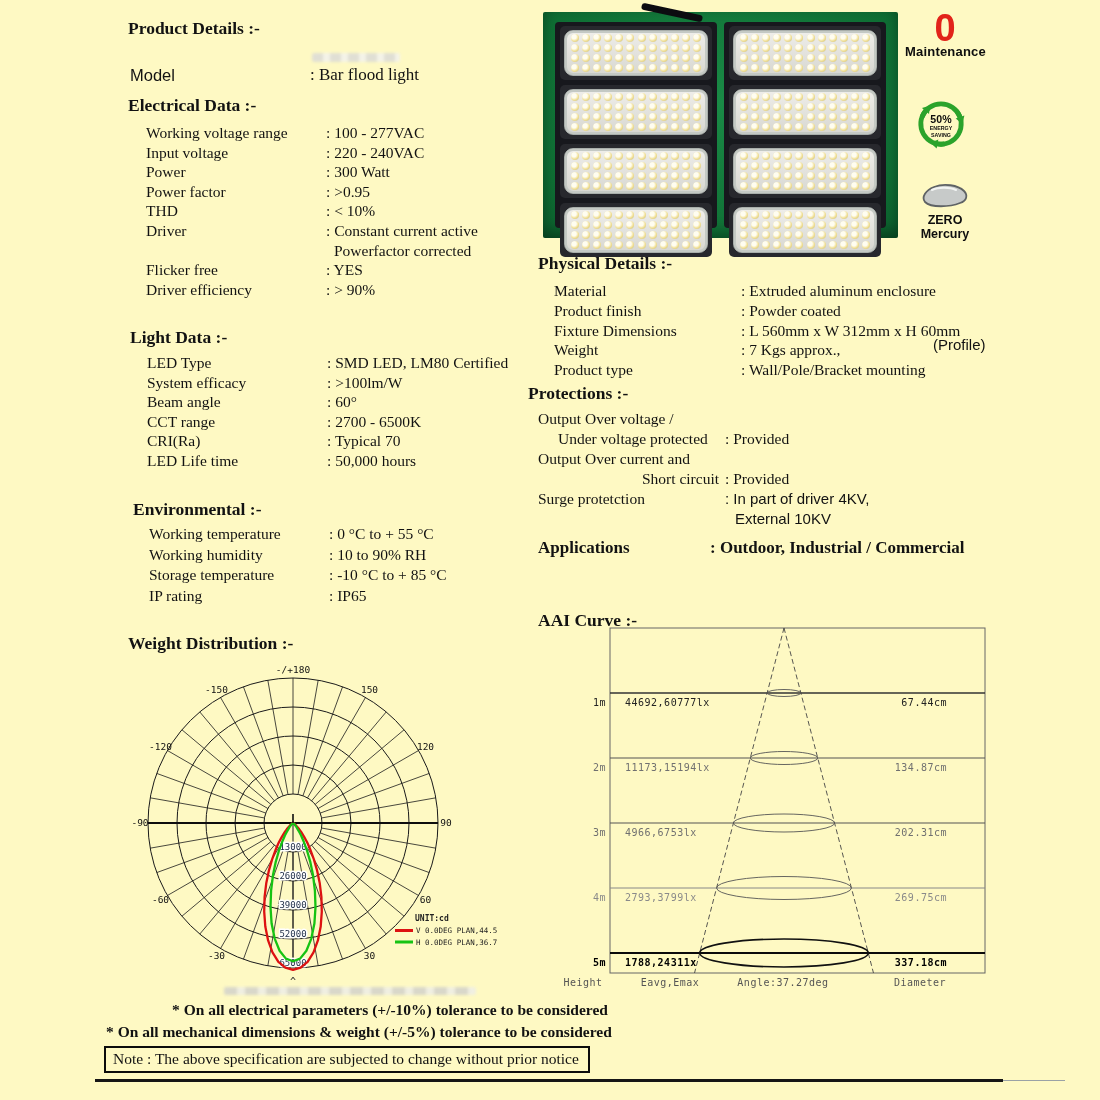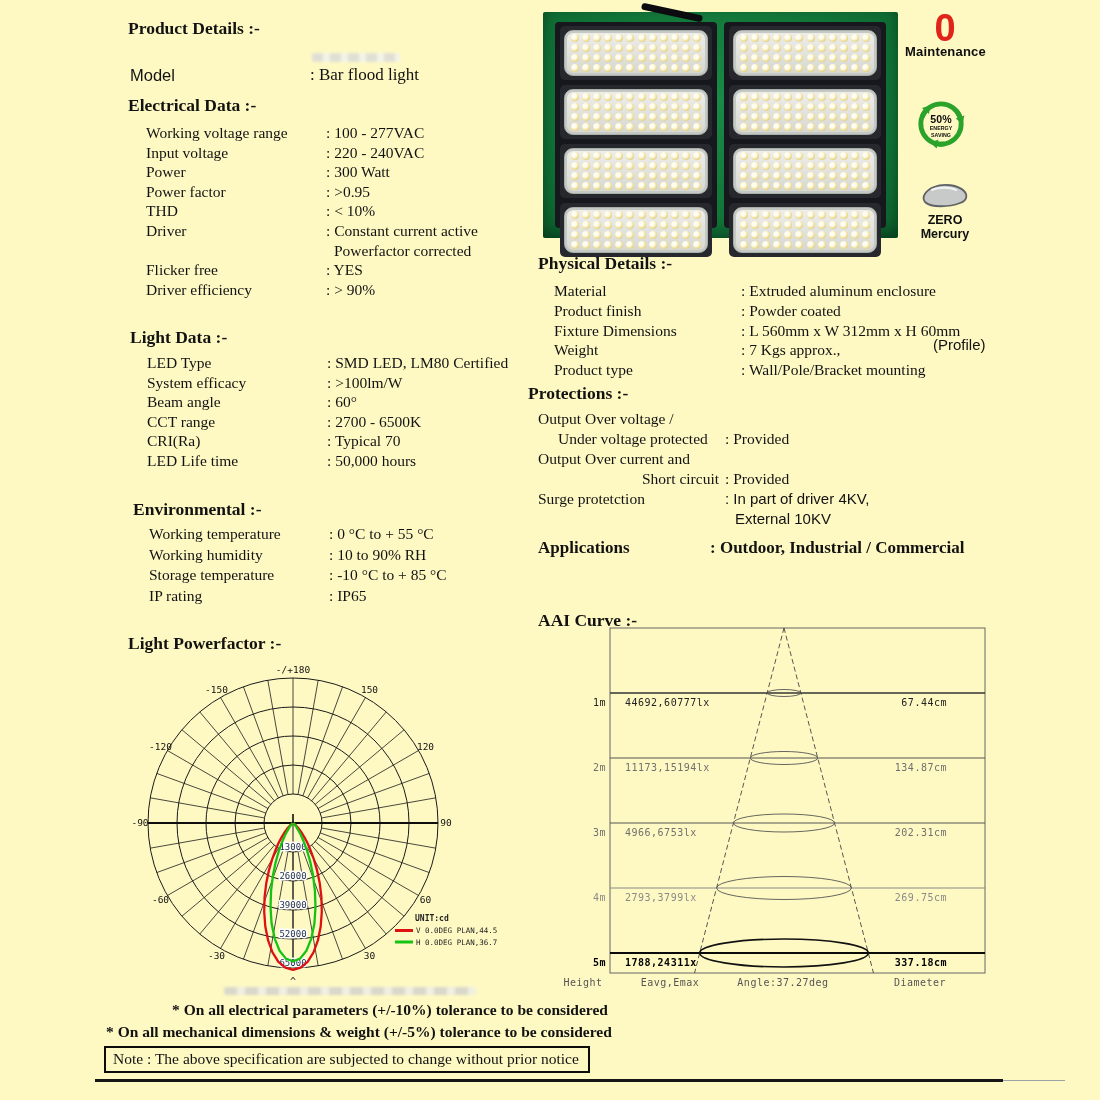--- a/index.html
+++ b/index.html
@@ -196,21 +196,21 @@
         <span class="lab">Storage temperature</span>
         <span class="val">: -10 °C to + 85 °C</span>
       </div>
 
       <div class="row">
         <span class="lab">IP rating</span>
         <span class="val">: IP65</span>
       </div>
     </div>
 
-  <div class="abs hd" style="left:128px;top:633px;">Light Powerfactor :-</div>
+  <div class="abs hd" style="left:128px;top:633px;">Weight Distribution :-</div>
 
   <svg id="polar-chart" class="abs" style="left:100px;top:658px;" width="420" height="352" viewBox="0 0 420 352">
       <g>
         <circle cx="193" cy="165" r="29" fill="none" stroke="#1a1a1a" stroke-width="1"></circle>
         <circle cx="193" cy="165" r="58" fill="none" stroke="#1a1a1a" stroke-width="1"></circle>
         <circle cx="193" cy="165" r="87" fill="none" stroke="#1a1a1a" stroke-width="1"></circle>
         <circle cx="193" cy="165" r="116" fill="none" stroke="#1a1a1a" stroke-width="1"></circle>
         <circle cx="193" cy="165" r="145" fill="none" stroke="#1a1a1a" stroke-width="1"></circle>
         <line x1="193" y1="136" x2="193" y2="20" stroke="#1a1a1a" stroke-width="0.8"></line>
         <line x1="198.035797152341" y1="136.44057516264596" x2="218.1789857617049" y2="22.202875813229838" stroke="#1a1a1a" stroke-width="0.8"></line>

